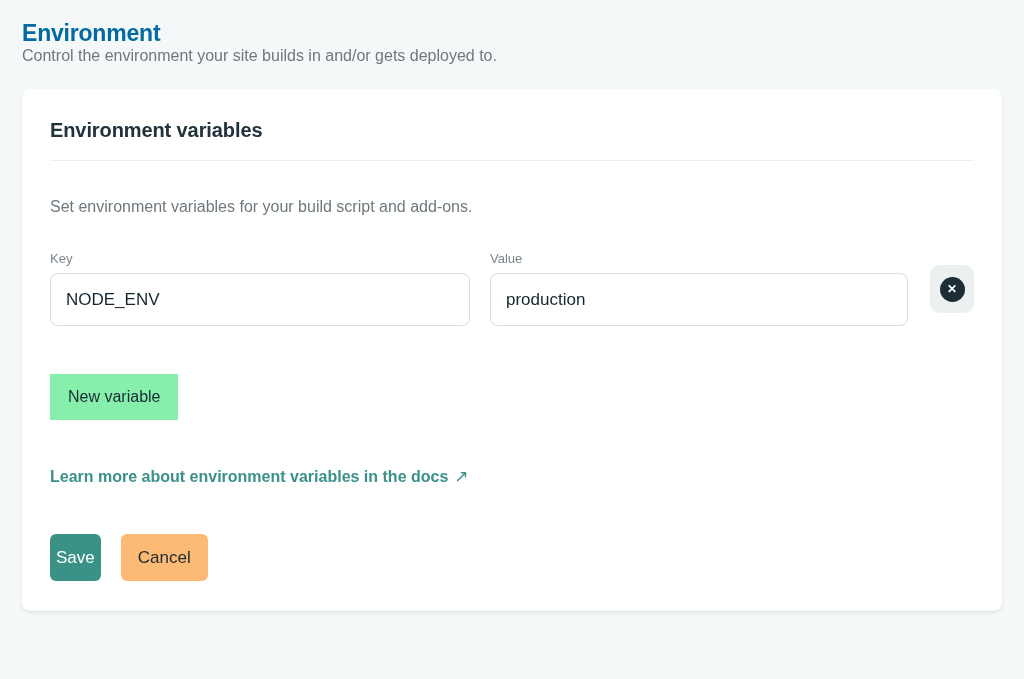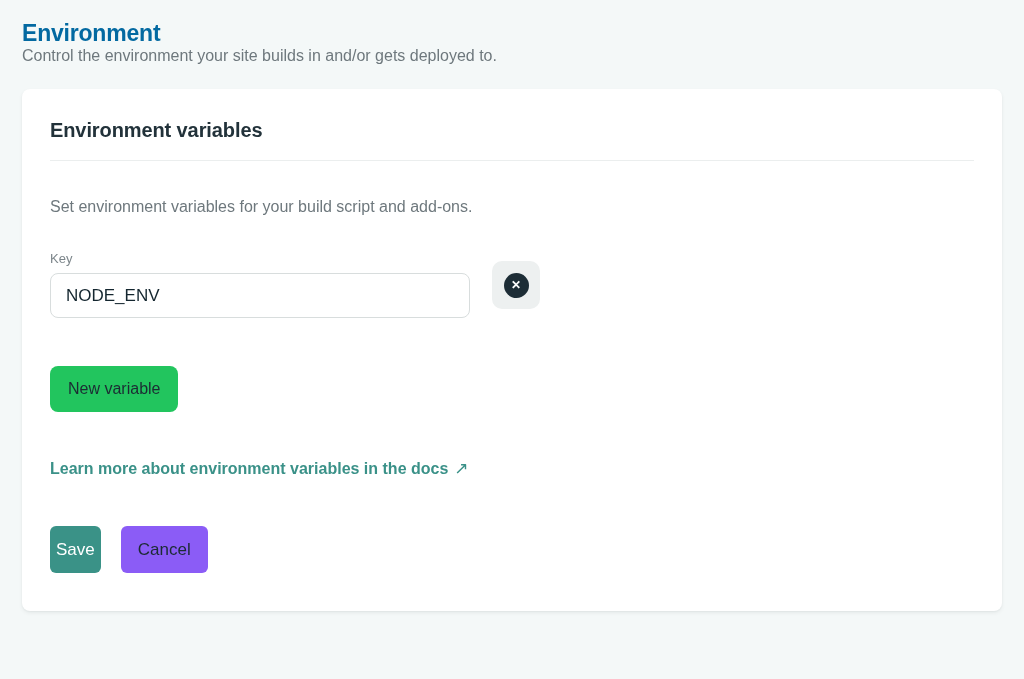--- a/index.html
+++ b/index.html
@@ -52,21 +52,21 @@
     display: flex;
     align-items: center;
   }
   .field-group { display: flex; flex-direction: column; }
   .field-label {
     font-size: 13px;
     color: #7d868b;
     margin-bottom: 7px;
   }
   .text-input {
-    height: 45px;
+    height: 53px;
     border: 1px solid #d8dddd;
     border-radius: 8px;
     background: #ffffff;
     padding: 0 15px;
     font-family: "Liberation Sans", sans-serif;
     font-size: 17px;
     color: #14262f;
     outline: none;
   }
   .key-input { width: 420px; }
@@ -96,22 +96,22 @@
     justify-content: center;
     font-size: 12px;
     font-weight: 700;
     line-height: 1;
   }
   .new-variable-btn {
     margin-top: 48px;
     height: 46px;
     padding: 0 18px;
     border: none;
-    border-radius: 8px;
-    background: #22c55e;
+    border-radius: 0;
+    background: #86efac;
     font-family: "Liberation Sans", sans-serif;
     font-size: 16px;
     color: #1c2b33;
     cursor: pointer;
     display: inline-block;
   }
   .docs-link-wrap { margin-top: 46px; }
   .docs-link {
     font-size: 16px;
     font-weight: 700;
@@ -140,21 +140,21 @@
     font-size: 17px;
     color: #ffffff;
     cursor: pointer;
   }
   .cancel-btn {
     margin-left: 20px;
     height: 47px;
     padding: 4px 17px;
     border: none;
     border-radius: 6px;
-    background: #8b5cf6;
+    background: #fdba74;
     font-family: "Liberation Sans", sans-serif;
     font-size: 17px;
     color: #1c2b33;
     cursor: pointer;
   }
 </style>
 </head>
 <body>
 
 <div class="page">
@@ -166,20 +166,24 @@
 
     <h2 class="card-heading">Environment variables</h2>
     <hr class="divider">
 
     <p class="card-description">Set environment variables for your build script and add-ons.</p>
 
     <div class="var-row">
       <div class="field-group">
         <label class="field-label">Key</label>
         <input class="text-input key-input" type="text" value="NODE_ENV" style="">
+      </div>
+      <div class="field-group">
+        <label class="field-label">Value</label>
+        <input class="text-input value-input" type="text" value="production" style="">
       </div>
       <button class="delete-btn">
         <span class="delete-circle">✕</span>
       </button>
     </div>
 
     <button class="new-variable-btn">New variable</button>
 
     <div class="docs-link-wrap">
       <a class="docs-link" href="#">

